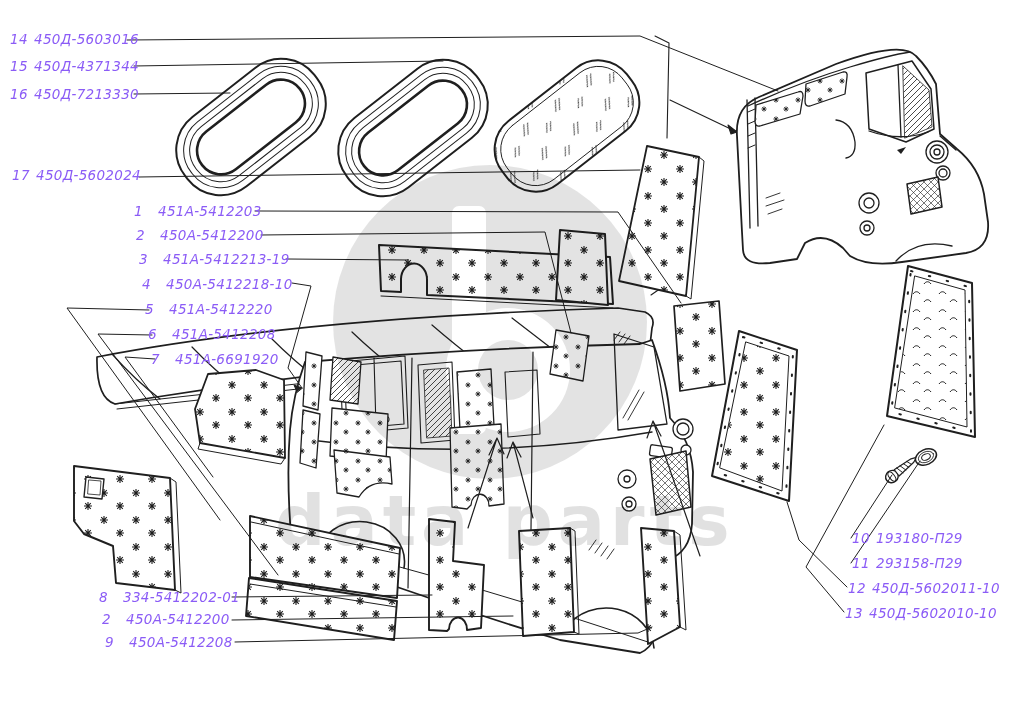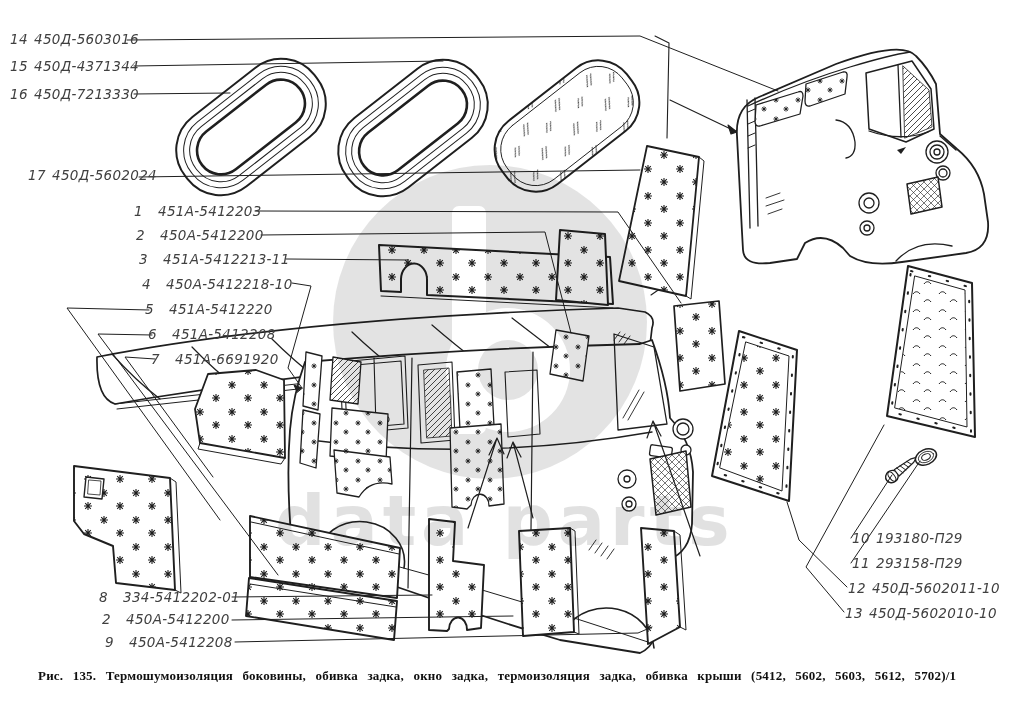--- a/index.html
+++ b/index.html
@@ -1,20 +1,20 @@
 <!DOCTYPE html>
 <html><head>
 <meta charset="utf-8">
 <style>
   html,body{margin:0;padding:0;background:#fff;}
   #page{position:relative;width:1014px;height:707px;background:#ffffff;overflow:hidden;
         font-family:"DejaVu Sans",sans-serif;color:#1b1b1b;}
   #art{position:absolute;left:0;top:0;}
   .lbl{position:absolute;display:flex;white-space:nowrap;
-       font:italic 13.5px "DejaVu Sans",sans-serif;color:#404040;letter-spacing:.3px;}
+       font:italic 13.5px "DejaVu Sans",sans-serif;color:#8b5cf6;letter-spacing:.3px;}
   .lbl .num{min-width:24px;}
   .caption{position:absolute;left:38px;top:668px;width:930px;
            font:bold 13px "Liberation Serif",serif;color:#101010;word-spacing:6px;letter-spacing:.2px;}
 </style>
 </head>
 <body>
 
 <div id="page">
 
 <svg id="art" width="1014" height="707" viewBox="0 0 1014 707">
@@ -252,36 +252,36 @@
       <span class="pn">450Д-5603016</span>
     </div>
 <div class="lbl" style="left:10px;top:58px">
       <span class="num">15</span>
       <span class="pn">450Д-4371344</span>
     </div>
 <div class="lbl" style="left:10px;top:86px">
       <span class="num">16</span>
       <span class="pn">450Д-7213330</span>
     </div>
-<div class="lbl" style="left:28px;top:167px">
+<div class="lbl" style="left:12px;top:167px">
       <span class="num">17</span>
       <span class="pn">450Д-5602024</span>
     </div>
 
 <div class="lbl" style="left:134px;top:203px">
       <span class="num">1</span>
       <span class="pn">451А-5412203</span>
     </div>
 <div class="lbl" style="left:136px;top:227px">
       <span class="num">2</span>
       <span class="pn">450А-5412200</span>
     </div>
 <div class="lbl" style="left:139px;top:251px">
       <span class="num">3</span>
-      <span class="pn">451А-5412213-11</span>
+      <span class="pn">451А-5412213-19</span>
     </div>
 <div class="lbl" style="left:142px;top:276px">
       <span class="num">4</span>
       <span class="pn">450А-5412218-10</span>
     </div>
 <div class="lbl" style="left:145px;top:301px">
       <span class="num">5</span>
       <span class="pn">451А-5412220</span>
     </div>
 <div class="lbl" style="left:148px;top:326px">
@@ -316,15 +316,14 @@
     </div>
 <div class="lbl" style="left:848px;top:580px">
       <span class="num">12</span>
       <span class="pn">450Д-5602011-10</span>
     </div>
 <div class="lbl" style="left:845px;top:605px">
       <span class="num">13</span>
       <span class="pn">450Д-5602010-10</span>
     </div>
 
-<div class="caption">Рис. 135. Термошумоизоляция боковины, обивка задка, окно задка, термоизоляция задка, обивка крыши (5412, 5602, 5603, 5612, 5702)/1</div>
 
 </div>
 
 </body></html>

